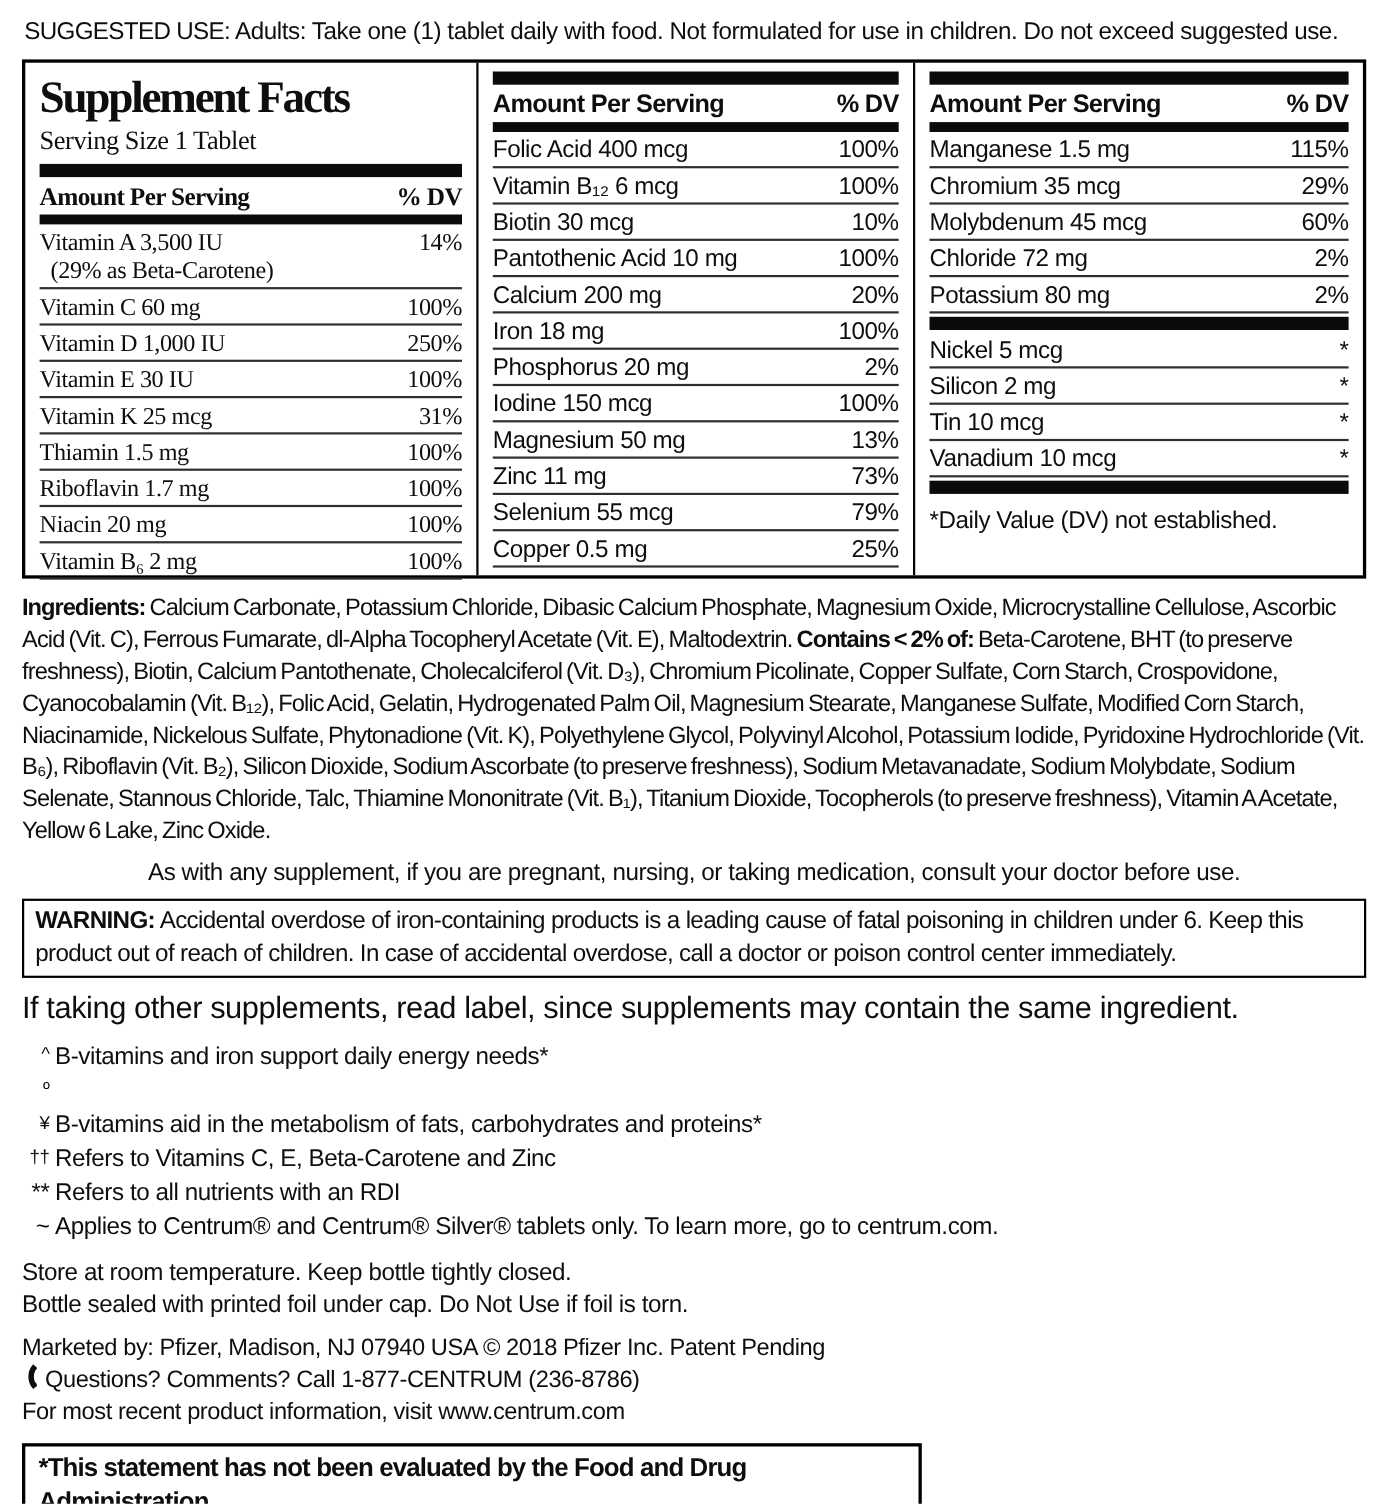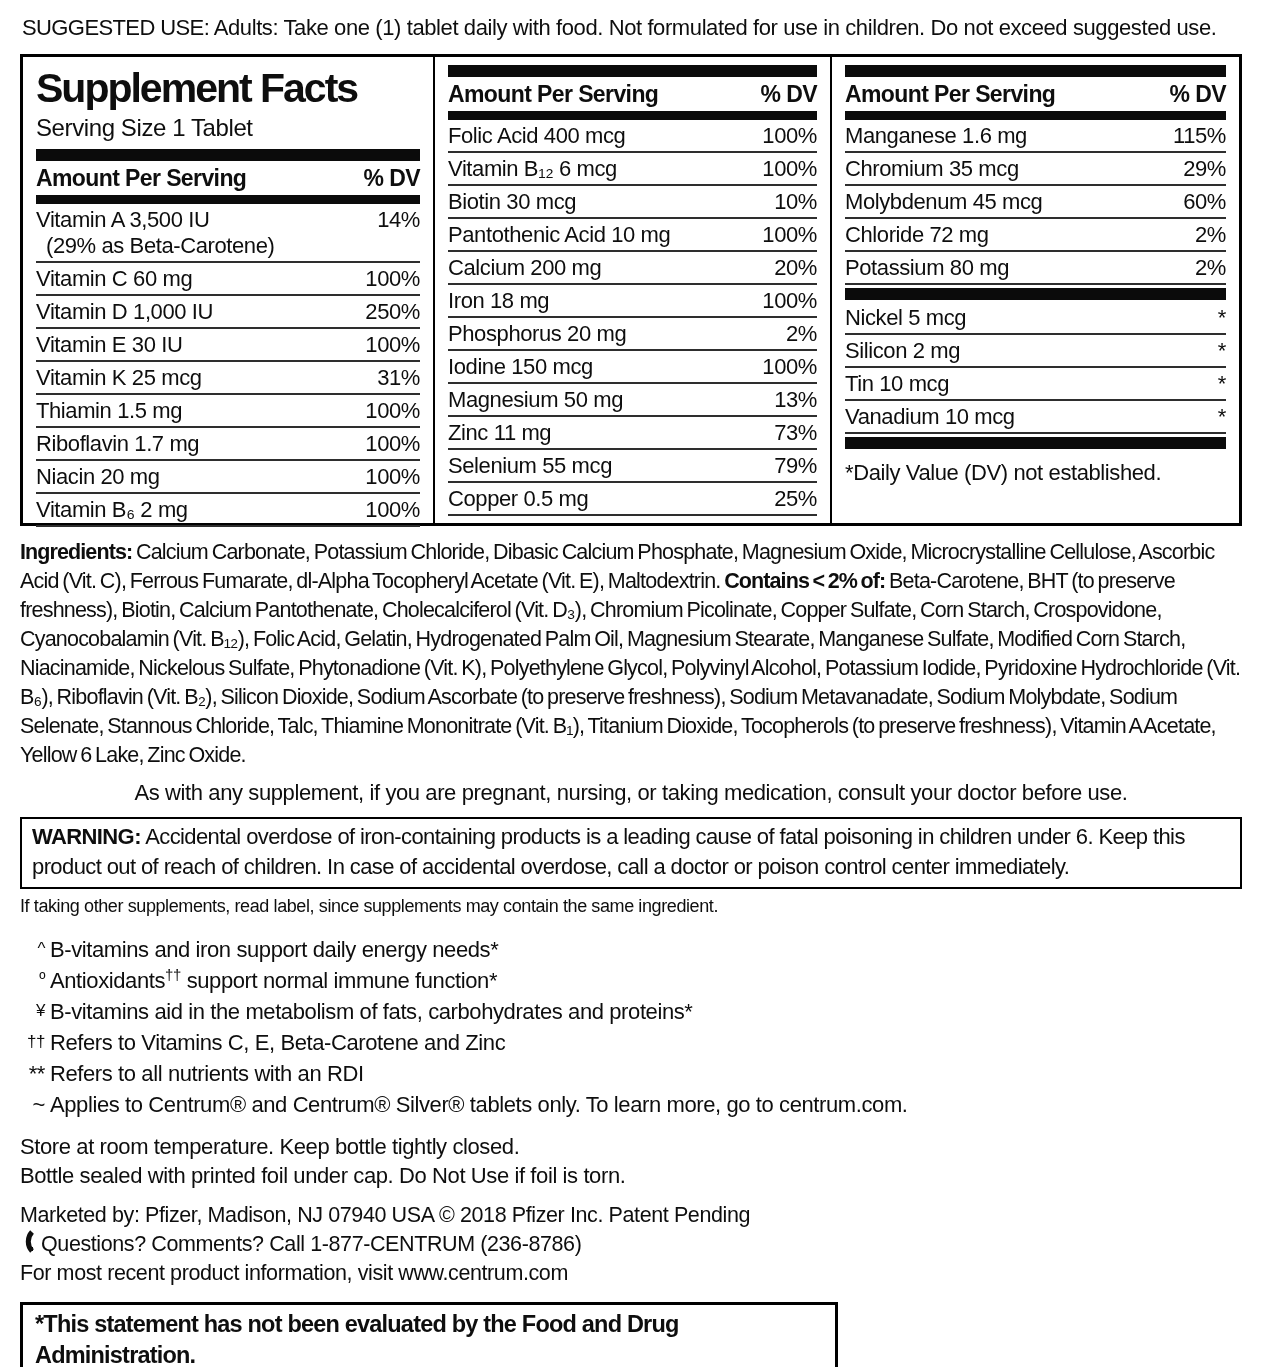--- a/index.html
+++ b/index.html
@@ -12,21 +12,21 @@
   }
   .page { padding:8px 20px 0 20px; }
 
   
   .suggested { font-size:22px; line-height:28px; margin:6px 0 12px 2px; }
   .suggested .lbl { font-weight:normal; letter-spacing:-0.6px; }
 
   
   .panel { border:3px solid #000; height:472px; display:flex; background:#fff; }
   .col { padding:8px 13px 6px 13px; }
-  .col1 { flex:0 0 410px; }
+  .col1 { flex:0 0 410px;font-family:Liberation Serif, serif; }
   .col2 { flex:0 0 397px; border-left:2px solid #000; }
   .col3 { flex:1 1 auto; border-left:2px solid #000; }
 
   .sf-title { font-size:41px; font-weight:900; letter-spacing:-2px; line-height:46px; white-space:nowrap; }
   .serving  { font-size:24px; line-height:30px; margin-top:2px; }
 
   .bar   { height:12px; background:#0b0b0b; }
   .bar8  { height:9px;  background:#0b0b0b; }
   .mt6 { margin-top:6px; }
   .barmid { height:12px; background:#0b0b0b; margin:3px 0 2px 0; }
@@ -45,21 +45,21 @@
   
   .ingredients { margin-top:12px; font-size:21.5px; line-height:29px;
                  letter-spacing:-0.8px; word-spacing:-1.5px; }
   .ingredients .lbl { font-weight:bold; letter-spacing:-0.9px; }
   .consult { margin-top:9px; font-size:22px; line-height:28px;text-align:center; }
 
   .warning-box { margin-top:10px; border:2.5px solid #000; padding:3px 10px 5px 10px;
                  font-size:22px; line-height:30px; letter-spacing:-0.6px; }
   .warning-box .lbl { font-weight:bold; }
 
-  .supp-note { margin-top:3px; font-size:18px; line-height:28px; }
+  .supp-note { margin-top:13px; font-size:28px; line-height:28px; }
 
   .footnotes { margin-top:14px; font-size:22px; line-height:31px; }
   .fn { display:flex; align-items:flex-start; }
   .fn .mk { flex:0 0 30px; text-align:right; padding-right:5px; white-space:nowrap; }
   .fn .mk.raised { font-size:17px; position:relative; top:-1px; }
   .fn sup { font-size:15px; vertical-align:super; line-height:0; }
 
   .storage { margin-top:12px; font-size:22px; line-height:29px; }
 
   .contact { margin-top:11px; font-size:21.5px; line-height:29px; }
@@ -189,21 +189,21 @@
 
     <div class="col col3">
       <div class="bar"></div>
       <div class="hdr">
         <span>Amount Per Serving</span>
         <span>% DV</span>
       </div>
       <div class="bar8"></div>
       <div class="rows">
           <div class="row">
-            <span class="nm">Manganese 1.6 mg</span>
+            <span class="nm">Manganese 1.5 mg</span>
             <span class="dv">115%</span>
           </div>
           <div class="row">
             <span class="nm">Chromium 35 mcg</span>
             <span class="dv">29%</span>
           </div>
           <div class="row">
             <span class="nm">Molybdenum 45 mcg</span>
             <span class="dv">60%</span>
           </div>
@@ -249,21 +249,20 @@
 
   <p class="supp-note">If taking other supplements, read label, since supplements may contain the same ingredient.</p>
 
   <div class="footnotes">
       <div class="fn">
         <span class="mk raised">^</span>
         <span>B-vitamins and iron support daily energy needs*</span>
       </div>
       <div class="fn">
         <span class="mk raised">º</span>
-        <span>Antioxidants<sup>††</sup> support normal immune function*</span>
       </div>
       <div class="fn">
         <span class="mk raised">¥</span>
         <span>B-vitamins aid in the metabolism of fats, carbohydrates and proteins*</span>
       </div>
       <div class="fn">
         <span class="mk raised">††</span>
         <span>Refers to Vitamins C, E, Beta-Carotene and Zinc</span>
       </div>
       <div class="fn">

